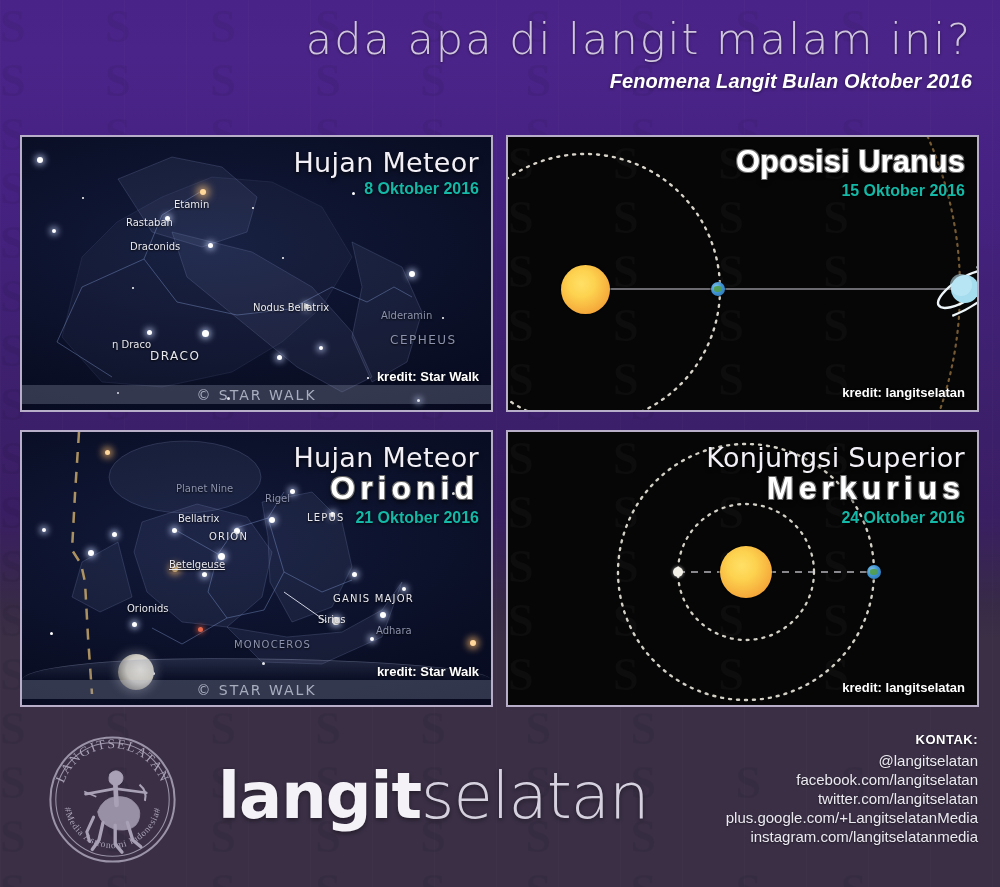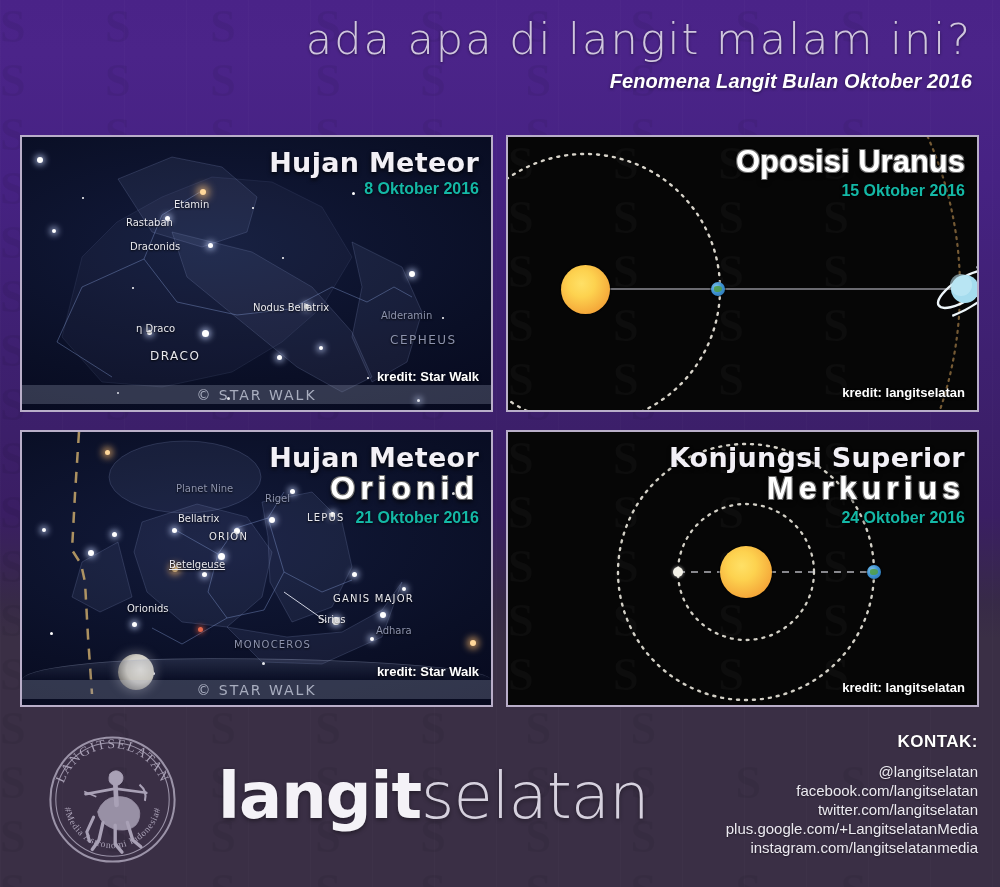--- a/index.html
+++ b/index.html
@@ -56,21 +56,21 @@
   .p-br { left:486px; top:295px; }
 
   .sky { position:absolute; inset:0; background:
       radial-gradient(ellipse 120% 90% at 40% 40%, #121a3a 0%, #0a0f26 55%, #05061a 100%); }
   .space { position:absolute; inset:0; background:#060606; }
   .space .watermark-s { opacity:.5; color:#141414; }
 
   
   .ptitle { position:absolute; right:12px; top:10px; text-align:right; z-index:8; }
   .ptitle .l1 {
-    font-size:27px; font-weight:700; color:#f2f0f6;
+    font-size:27px; font-weight:400; color:#f2f0f6;
     font-family:"DejaVu Sans", sans-serif; letter-spacing:.3px;
     text-shadow:0 2px 4px rgba(0,0,0,.8);
   }
   .ptitle .l2 {
     font-size:32px; font-weight:bold; color:#ffffff; letter-spacing:1px;
     margin-top:-3px;
     text-shadow:-1px -1px 0 #6b6b6b, 1px -1px 0 #6b6b6b, -1px 1px 0 #6b6b6b,
                  1px 1px 0 #6b6b6b, 0 3px 5px rgba(0,0,0,.85);
   }
   .ptitle .l2.spaced { letter-spacing:5px; }
@@ -146,22 +146,22 @@
     position:absolute; left:218px; top:48px;
     font-size:64px; line-height:72px; letter-spacing:-1px;
     font-family:"DejaVu Sans", sans-serif;
     text-shadow:0 2px 4px rgba(0,0,0,.4);
   }
   .wordmark .b { font-weight:bold; color:#f4f2f7; }
   .wordmark .t { font-weight:300; color:#d6d1de; }
 
   .contact { position:absolute; right:22px; top:20px; text-align:right; }
   .contact .kontak {
-    font-size:17px; font-weight:bold; letter-spacing:.5px; color:#ffffff;
-    text-shadow:0 1px 2px rgba(0,0,0,.5); margin-bottom:10px;
+    font-size:13px; font-weight:bold; letter-spacing:.5px; color:#ffffff;
+    text-shadow:0 1px 2px rgba(0,0,0,.5); margin-bottom:4px;
   }
   .contact .row {
     font-size:15px; color:#eceaf1; line-height:19px;
     text-shadow:0 1px 2px rgba(0,0,0,.45);
   }
 </style>
 </head>
 <body>
 
 <div id="poster">
@@ -223,21 +223,21 @@
       <div class="star" style="left:440px;top:240px;width:3px;height:3px;"></div>
       <div class="star" style="left:95px;top:255px;width:2px;height:2px;"></div>
       <div class="star" style="left:205px;top:260px;width:3px;height:3px;"></div>
       <div class="star" style="left:345px;top:240px;width:2px;height:2px;"></div>
       <div class="star" style="left:260px;top:120px;width:2px;height:2px;"></div>
 
       <div class="slab" style="left:152px;top:62px;">Etamin</div>
       <div class="slab" style="left:104px;top:80px;">Rastaban</div>
       <div class="slab" style="left:108px;top:104px;">Draconids</div>
       <div class="slab" style="left:231px;top:165px;">Nodus Bellatrix</div>
-      <div class="slab" style="left:90px;top:186px;margin-left:24px;">η Draco</div>
+      <div class="slab" style="left:90px;top:202px;">η Draco</div>
       <div class="slab big" style="left:128px;top:212px;">DRACO</div>
       <div class="slab faint" style="left:359px;top:173px;">Alderamin</div>
       <div class="slab faint big" style="left:368px;top:196px;">CEPHEUS</div>
 
       <div class="ptitle">
         <div class="l1">Hujan Meteor</div>
         <div class="l3">8 Oktober 2016</div>
       </div>
       <div class="credit">kredit: Star Walk</div>
       <div class="swbar">

